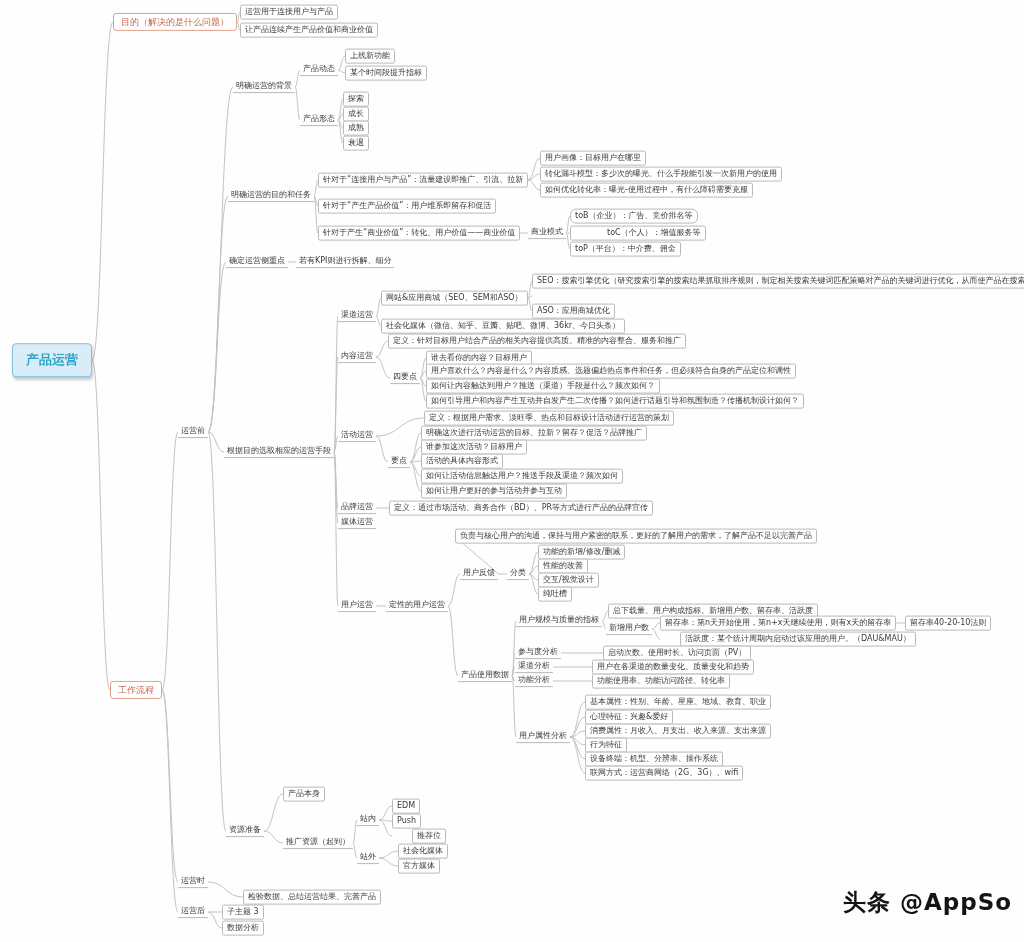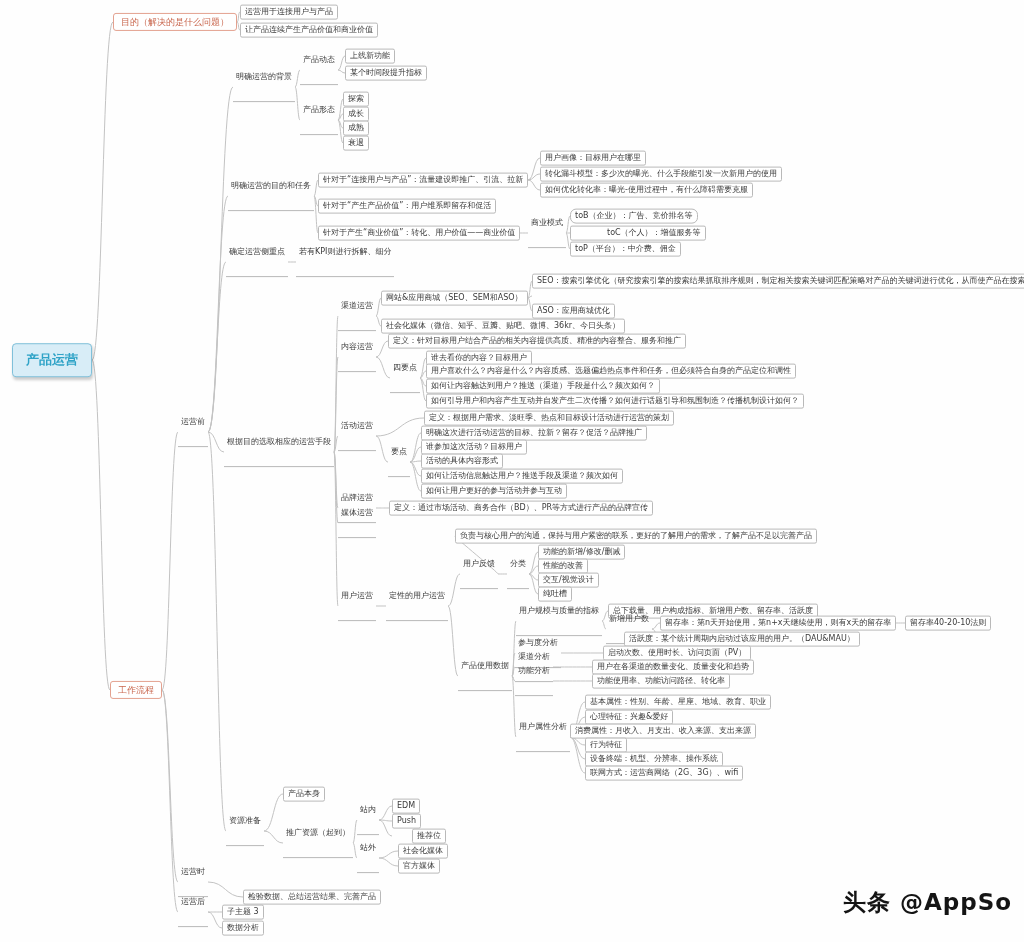--- a/index.html
+++ b/index.html
@@ -9,21 +9,21 @@
     font-family: "DejaVu Sans", "Liberation Sans", sans-serif;
   }
   #canvas { position: relative; width: 1024px; height: 942px; overflow: hidden; background: #fefefe; }
   #edges { position: absolute; left: 0; top: 0; width: 1024px; height: 942px; pointer-events: none; z-index: 0; }
   .node {
     position: absolute; transform: translateY(-50%);
     white-space: nowrap; font-size: 8px; line-height: 1.35;
     color: #3a3a3a; z-index: 1; cursor: default;
   }
   .node.box { border: 1px solid var(--node-border); background: #fff; padding: 1px 4px; border-radius: 2px; }
-  .node.line { border-bottom: 1px solid var(--node-border); padding: 0 3px 18px; }
+  .node.line { border-bottom: 1px solid var(--node-border); padding: 0 3px 0; }
   .node.main {
     font-size: 9px; color: var(--main-text);
     border: 1px solid var(--main-border); background: #fff;
     padding: 2px 7px; border-radius: 3px;
   }
   .node.root {
     font-size: 13px; font-weight: bold; color: var(--root-text);
     background: var(--root-bg); border: 1px solid var(--root-border);
     padding: 7px 13px; border-radius: 4px; box-shadow: 1px 2px 3px rgba(0,0,0,.2);
   }
@@ -199,31 +199,31 @@
     <div class="node box" style="left: 538px; top: 552px;">功能的新增/修改/删减</div>
     <div class="node box" style="left: 538px; top: 566px;">性能的改善</div>
     <div class="node box" style="left: 538px; top: 580px;">交互/视觉设计</div>
     <div class="node box" style="left: 538px; top: 594px;">纯吐槽</div>
     <div class="node line" style="left: 458px; top: 676px;">产品使用数据</div>
     <div class="node line" style="left: 516px; top: 621px;">用户规模与质量的指标</div>
     <div class="node box" style="left: 608px; top: 611px;">总下载量、用户构成指标、新增用户数、留存率、活跃度</div>
     <div class="node line" style="left: 606px; top: 629px;">新增用户数</div>
     <div class="node box" style="left: 660px; top: 623px;">留存率：第n天开始使用，第n+x天继续使用，则有x天的留存率</div>
     <div class="node box" style="left: 905px; top: 623px;">留存率40-20-10法则</div>
-    <div class="node box" style="left: 624px; top: 639px;">活跃度：某个统计周期内启动过该应用的用户。（DAU&amp;MAU）</div>
+    <div class="node box" style="left: 680px; top: 639px;">活跃度：某个统计周期内启动过该应用的用户。（DAU&amp;MAU）</div>
     <div class="node line" style="left: 515px; top: 653px;">参与度分析</div>
     <div class="node box" style="left: 603px; top: 653px;">启动次数、使用时长、访问页面（PV）</div>
     <div class="node line" style="left: 515px; top: 667px;">渠道分析</div>
     <div class="node box" style="left: 592px; top: 667px;">用户在各渠道的数量变化、质量变化和趋势</div>
     <div class="node line" style="left: 515px; top: 681px;">功能分析</div>
     <div class="node box" style="left: 592px; top: 681px;">功能使用率、功能访问路径、转化率</div>
     <div class="node line" style="left: 516px; top: 737px;">用户属性分析</div>
     <div class="node box" style="left: 585px; top: 702px;">基本属性：性别、年龄、星座、地域、教育、职业</div>
     <div class="node box" style="left: 585px; top: 717px;">心理特征：兴趣&amp;爱好</div>
-    <div class="node box" style="left: 570px; top: 731px; text-align: center;">消费属性：月收入、月支出、收入来源、支出来源</div>
+    <div class="node box" style="left: 585px; top: 731px; text-align: center;">消费属性：月收入、月支出、收入来源、支出来源</div>
     <div class="node box" style="left: 585px; top: 745px;">行为特征</div>
     <div class="node box" style="left: 585px; top: 759px;">设备终端：机型、分辨率、操作系统</div>
     <div class="node box" style="left: 585px; top: 773px;">联网方式：运营商网络（2G、3G）、wifi</div>
     <div class="node line" style="left: 226px; top: 831px;">资源准备</div>
     <div class="node box" style="left: 283px; top: 794px;">产品本身</div>
     <div class="node line" style="left: 283px; top: 843px;">推广资源（起到）</div>
     <div class="node line" style="left: 357px; top: 820px;">站内</div>
     <div class="node box" style="left: 392px; top: 806px;">EDM</div>
     <div class="node box" style="left: 392px; top: 821px;">Push</div>
     <div class="node box" style="left: 412px; top: 836px;">推荐位</div>

